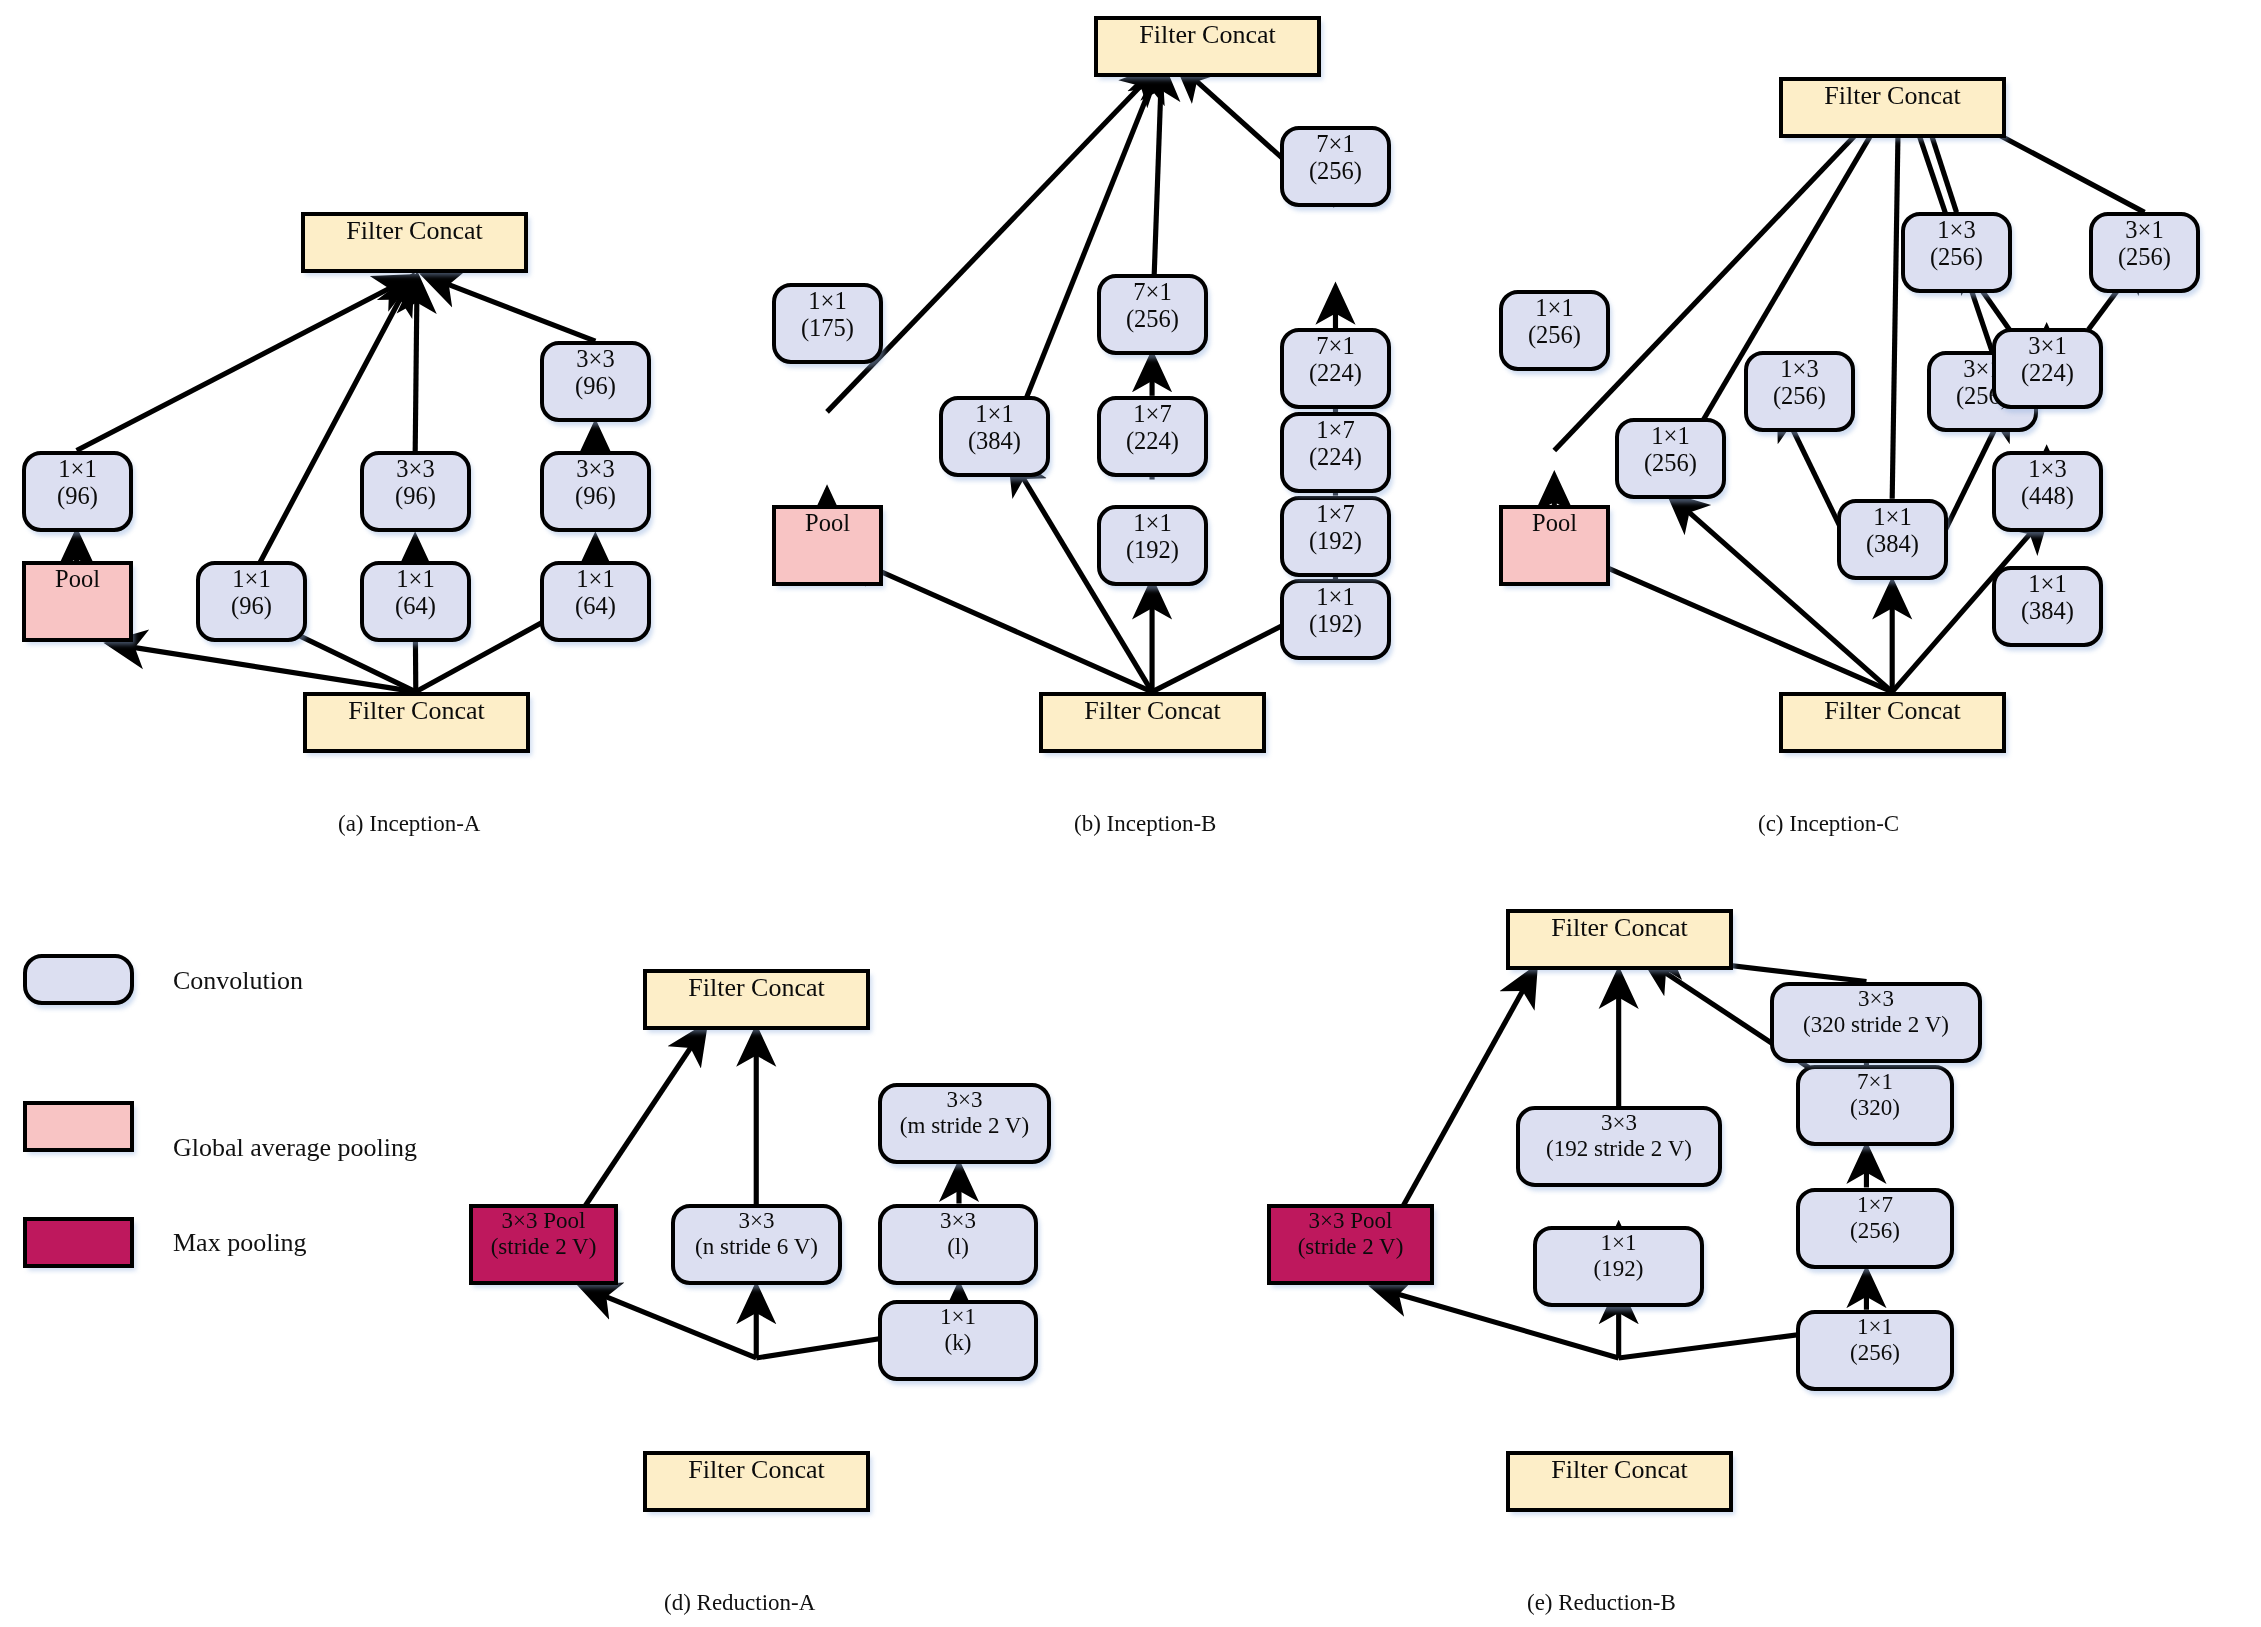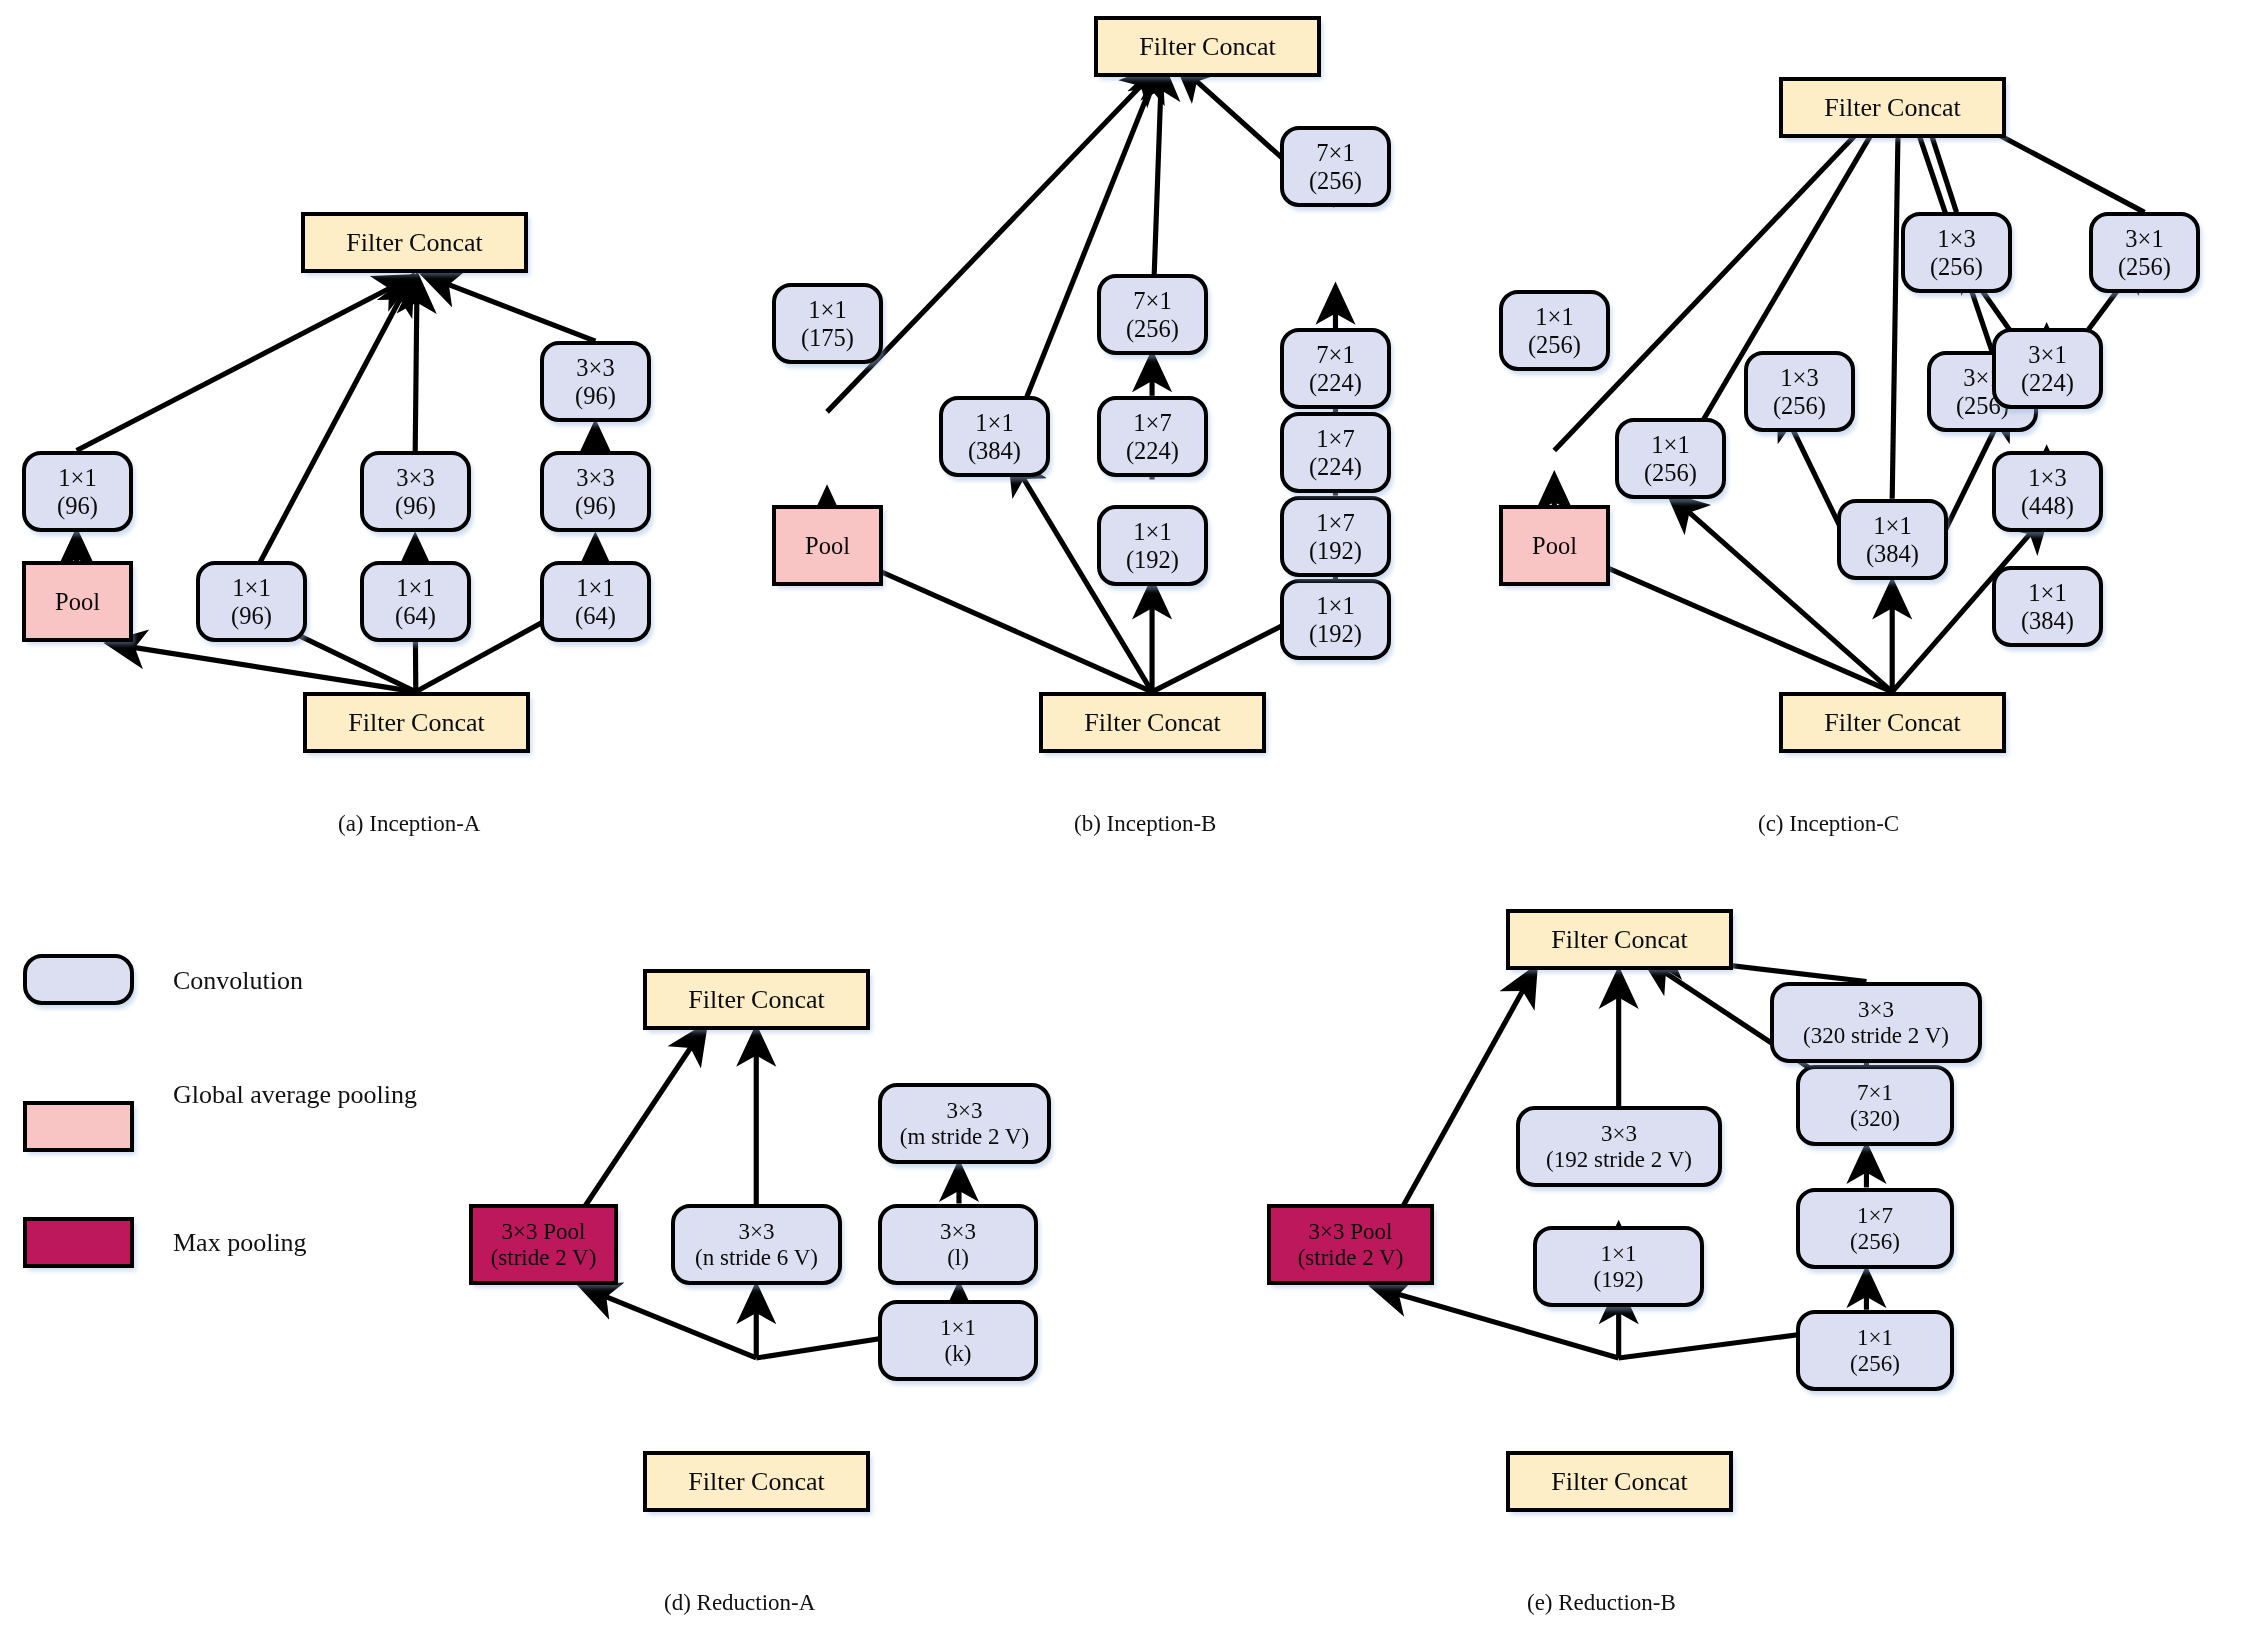--- a/index.html
+++ b/index.html
@@ -1,20 +1,20 @@
 <!DOCTYPE html>
 <html style="font-size:10.3px"><head>
 <meta charset="utf-8">
 <style>
   html,body{margin:0;padding:0;background:#ffffff;}
   #page{position:relative;width:2261px;height:1627px;background:#fff;
         font-family:"Liberation Serif","DejaVu Serif",serif;overflow:hidden;}
   svg.edges{position:absolute;left:0;top:0;width:2261px;height:1627px;pointer-events:none;}
   .node{position:absolute;box-sizing:border-box;border:4.5px solid #000;
-        display:flex;flex-direction:column;align-items:center;justify-content:center;
+        display:flex;flex-direction:column;align-items:center;justify-content:flex-start;
         line-height:1.12;text-align:center;color:#0b0b0b;
         box-shadow:3.2px 4.5px 4.5px -1.3px rgba(150,180,225,.45);z-index:3;}
   .node .l1{display:block;}
   .node .l2{display:block;}
   .conv{background:#dcdff1;border-radius:19px;}
   .concat{background:#fdeec8;}
   .gap{background:#f8c4c4;}
   .maxp{background:#be185d;}
   .caption{position:absolute;font-size:23px;color:#111;white-space:nowrap;z-index:4;}
   .legend-sw{position:absolute;box-sizing:border-box;border:4.5px solid #000;
@@ -244,21 +244,21 @@
   </div>
   <div class="node concat" style="left:1779px;top:692px;width:227px;height:61px;font-size:26px;">
     <span class="l1">Filter Concat</span>
   </div>
   <div class="caption" style="left:1758px;top:811px;">(c)  Inception-C</div>
 
   <div class="legend-sw conv" style="left:23px;top:954px;width:111px;height:51px;"></div>
   <div class="legend-lb" style="left:173px;top:966px;">Convolution</div>
 
   <div class="legend-sw gap" style="left:23px;top:1101px;width:111px;height:51px;"></div>
-  <div class="legend-lb" style="left:173px;top:1080px;">Global average pooling</div>
+  <div class="legend-lb" style="left:173px;top:1133px;">Global average pooling</div>
 
   <div class="legend-sw maxp" style="left:23px;top:1217px;width:111px;height:51px;"></div>
   <div class="legend-lb" style="left:173px;top:1228px;">Max pooling</div>
 
   <div class="node concat" style="left:643px;top:969px;width:227px;height:61px;font-size:26px;">
     <span class="l1">Filter Concat</span>
   </div>
   <div class="node maxp" style="left:469px;top:1204px;width:149px;height:81px;font-size:23px;">
     <span class="l1">3×3 Pool</span>
     <span class="l2">(stride 2 V)</span>

